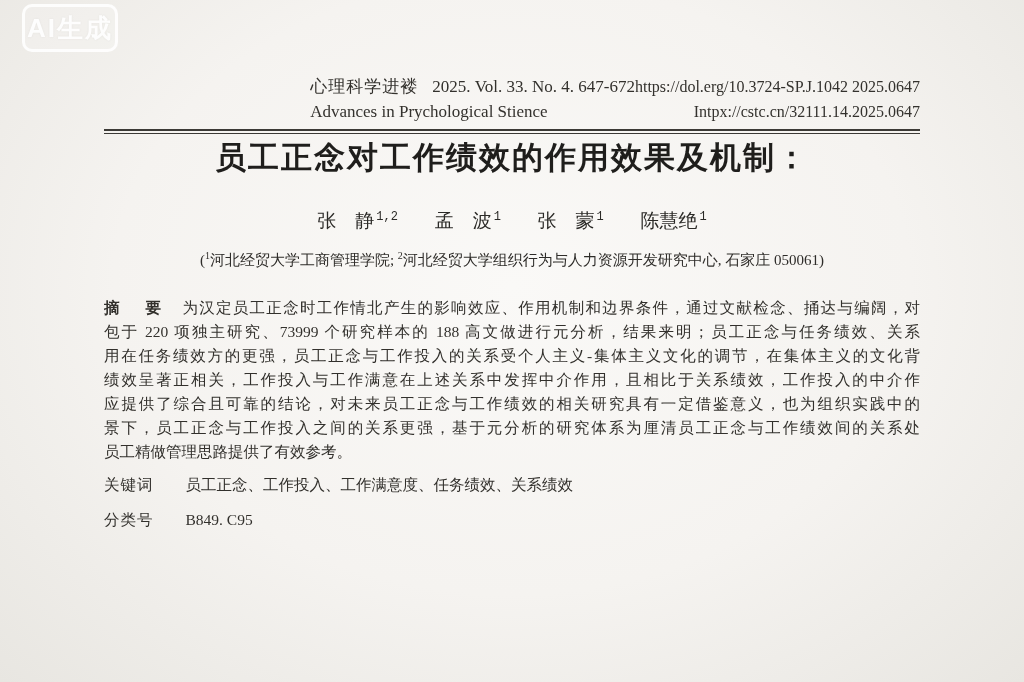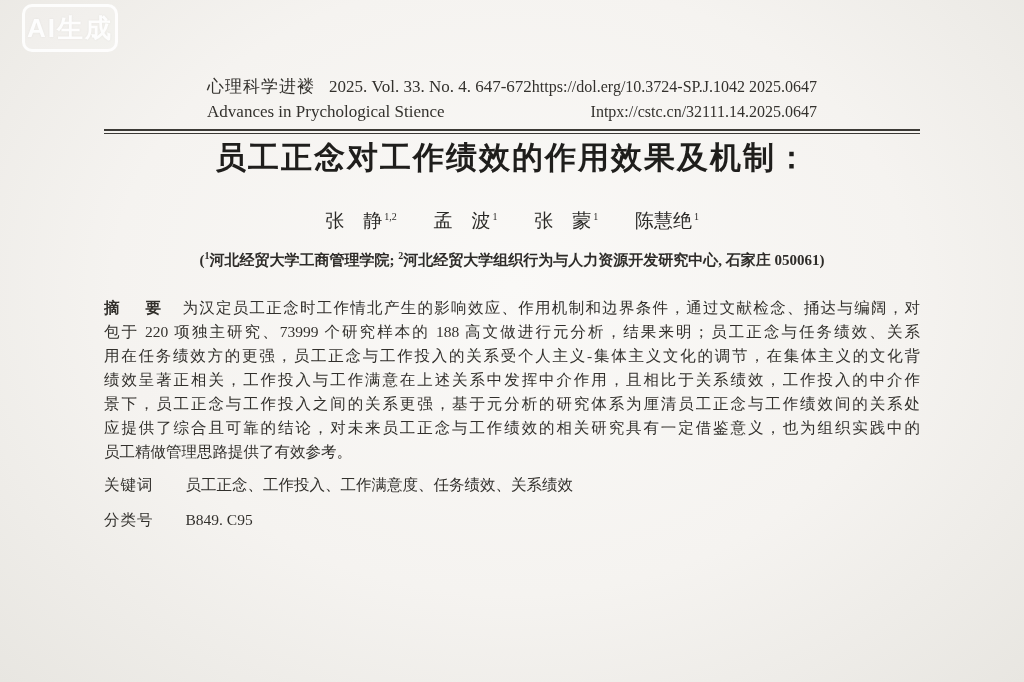--- a/index.html
+++ b/index.html
@@ -24,21 +24,21 @@
     border-radius:10px;
     background:rgba(255,255,255,0.18);
     color:rgba(255,255,255,0.92);
     font-family:"Liberation Sans", sans-serif;
     font-size:26px; font-weight:bold;
     display:flex; align-items:center; justify-content:center;
     letter-spacing:2px;
     text-shadow:0 0 2px rgba(220,218,214,0.6);
   }
   
-  .header { display:flex; justify-content:center; align-items:flex-start; }
+  .header { display:flex; justify-content:flex-end; align-items:flex-start; }
   .header-left  { font-size:17px; line-height:25px; color:#33312d; }
   .header-left .cn { letter-spacing:1px; }
   .header-left .meta { margin-left:14px; }
   .header-right { font-size:16px; line-height:25px; text-align:right; color:#33312d; }
   .double-rule {
     margin-top:5px;
     height:5px;
     border-top:2.5px solid #3c3a36;
     border-bottom:1.2px solid #3c3a36;
   }
@@ -54,28 +54,27 @@
   }
   .title sup { font-size:14px; letter-spacing:0; }
   
   .authors {
     margin-top:26px;
     text-align:center;
     font-size:19px;
     color:#2b2a27;
   }
   .author { margin:0 16px; white-space:nowrap; }
-  .author sup { font-size:10px; margin-left:2px; }
+  .author sup { font-size:12px; margin-left:2px;font-family:Liberation Mono, monospace; }
   
   .affiliation {
     margin-top:16px;
     text-align:center;
     font-size:15px;
     color:#2e2c29;
-    font-weight:bold;
   }
   .affiliation sup { font-size:10px; }
   
   .abstract {
     margin-top:26px;
     font-size:15.5px;
     line-height:24px;
     color:#32302c;
   }
   .abs-line {
@@ -142,22 +141,22 @@
 
   <div class="affiliation">
     <span>(</span><sup>1</sup><span>河北经贸大学工商管理学院; </span><sup>2</sup><span>河北经贸大学组织行为与人力资源开发研究中心, 石家庄 050061)</span>
   </div>
 
   <div class="abstract">
     <div class="abs-line"><span class="abs-label">摘　要</span><span>为汉定员工正念时工作情北产生的影响效应、作用机制和边界条件，通过文献检念、捅达与编阔，对</span></div>
     <div class="abs-line">包于 220 项独主研究、73999 个研究样本的 188 高文做进行元分析，结果来明；员工正念与任务绩效、关系</div>
     <div class="abs-line">用在任务绩效方的更强，员工正念与工作投入的关系受个人主义-集体主义文化的调节，在集体主义的文化背</div>
     <div class="abs-line">绩效呈著正相关，工作投入与工作满意在上述关系中发挥中介作用，且相比于关系绩效，工作投入的中介作</div>
+    <div class="abs-line">应提供了综合且可靠的结论，对未来员工正念与工作绩效的相关研究具有一定借鉴意义，也为组织实践中的</div>
     <div class="abs-line">景下，员工正念与工作投入之间的关系更强，基于元分析的研究体系为厘清员工正念与工作绩效间的关系处</div>
-    <div class="abs-line">应提供了综合且可靠的结论，对未来员工正念与工作绩效的相关研究具有一定借鉴意义，也为组织实践中的</div>
     <div class="abs-line last">员工精做管理思路提供了有效参考。</div>
   </div>
 
   <div class="meta-line">
     <span class="meta-label">关键词</span><span>员工正念、工作投入、工作满意度、任务绩效、关系绩效</span>
   </div>
 
   <div class="meta-line">
     <span class="meta-label">分类号</span><span>B849. C95</span>
   </div>

